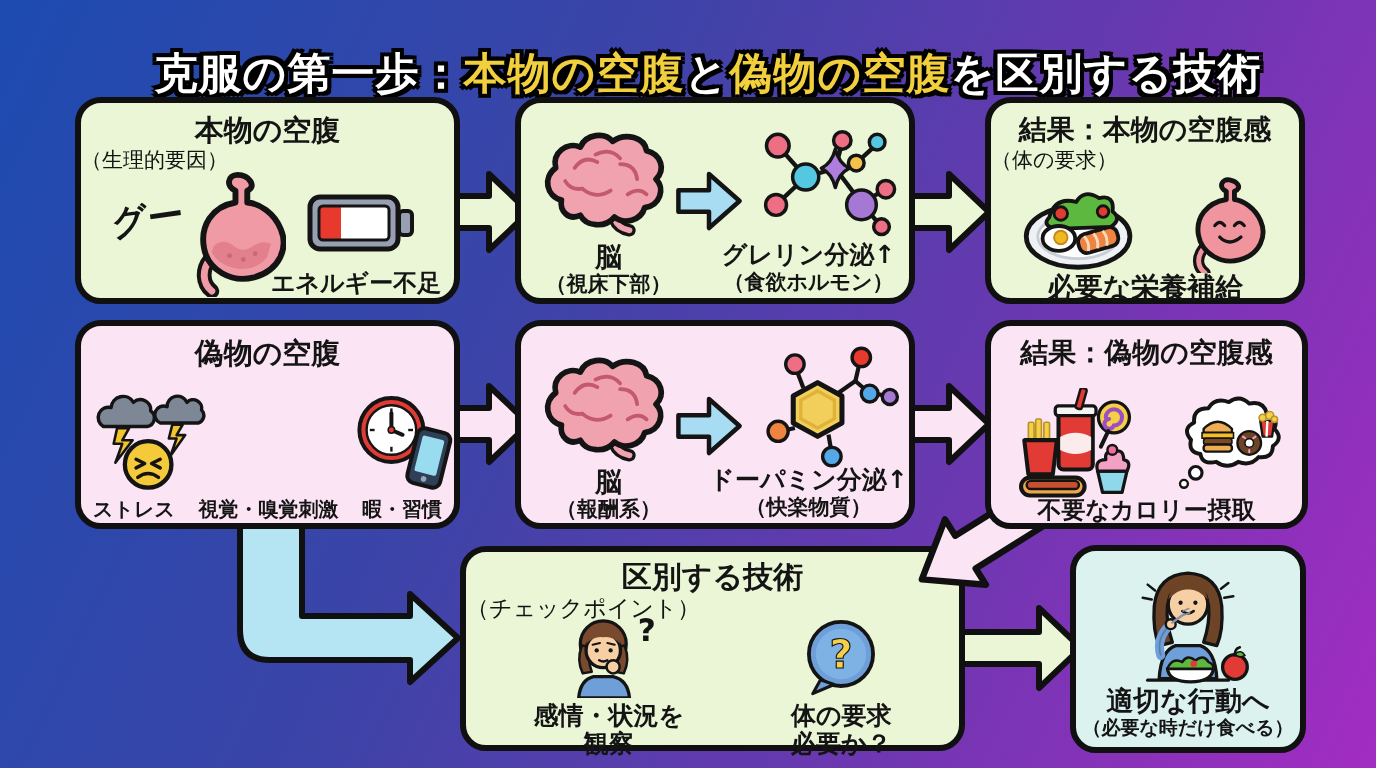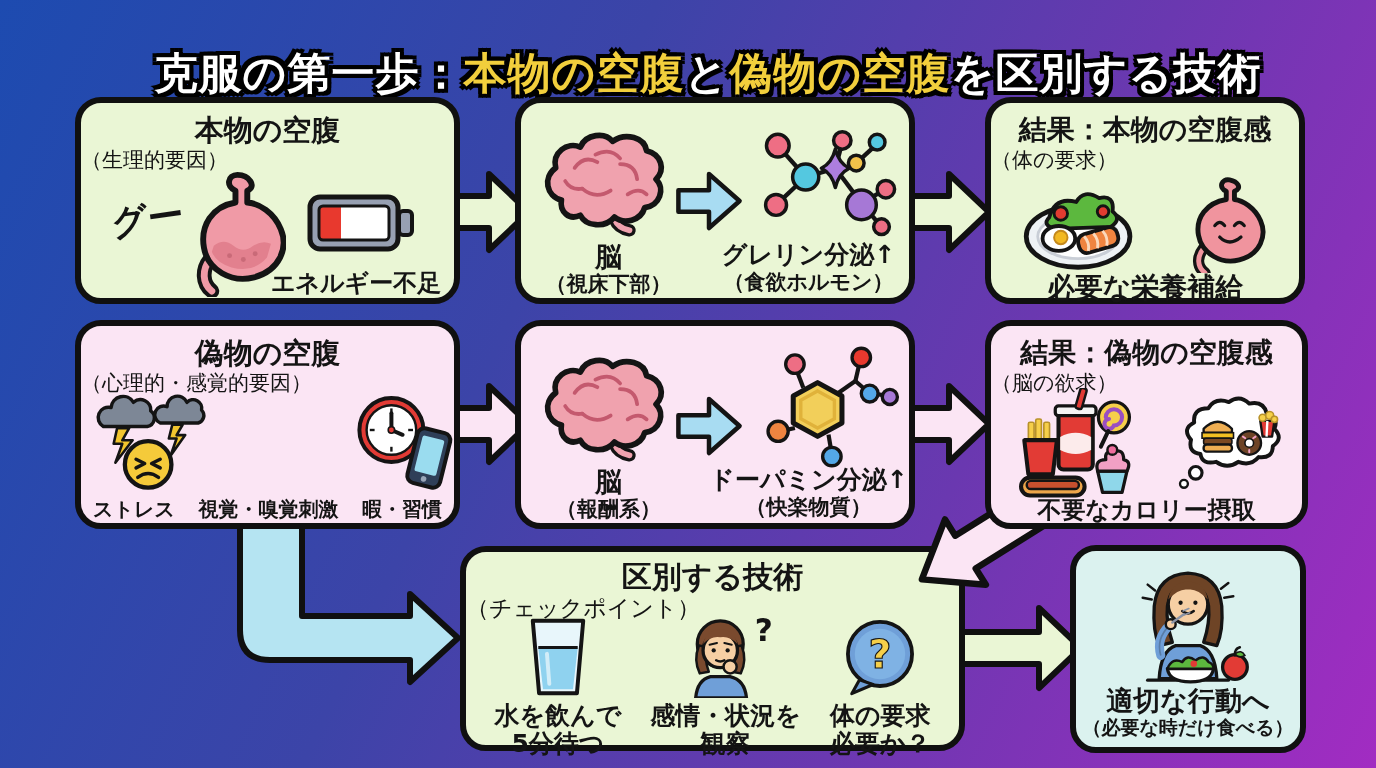--- a/index.html
+++ b/index.html
@@ -155,21 +155,20 @@
       <path d="M58,6 C48,4 44,16 54,20 L54,30 C30,34 16,52 20,74 C24,96 48,110 70,104 C96,97 104,74 96,56 C89,40 74,31 64,30 L64,20 C74,16 68,8 58,6 Z" fill="#f0949e" stroke="#141414" stroke-width="6" stroke-linejoin="round"></path>
       <path d="M40,62 q6,-8 12,0" fill="none" stroke="#141414" stroke-width="4" stroke-linecap="round"></path>
       <path d="M64,62 q6,-8 12,0" fill="none" stroke="#141414" stroke-width="4" stroke-linecap="round"></path>
       <path d="M46,76 q12,12 26,0" fill="none" stroke="#141414" stroke-width="4" stroke-linecap="round"></path>
     </svg>
     <div class="abs cap" style="left:0;right:0;top:166px;font-size:28px">必要な栄養補給</div>
   </div>
 
   <div class="box pink" style="left:75px;top:320px;width:385px;height:209px">
     <div class="bh1" style="font-size:29px">偽物の空腹</div>
-    <div class="bh2">（心理的・感覚的要因）</div>
     <svg class="abs" style="left:10px;top:66px" width="116" height="100" viewBox="0 0 130 116">
       <path d="M12,40 a12,12 0 0 1 9,-22 a14,14 0 0 1 26,-6 a12,12 0 0 1 20,10 a10,10 0 0 1 -4,18 z" fill="#7d8796" stroke="#141414" stroke-width="4" stroke-linejoin="round"></path>
       <path d="M78,36 a10,10 0 0 1 8,-19 a12,12 0 0 1 23,-5 a10,10 0 0 1 17,9 a9,9 0 0 1 -4,15 z" fill="#7d8796" stroke="#141414" stroke-width="4" stroke-linejoin="round"></path>
       <path d="M28,42 L42,42 L34,56 L46,56 L26,82 L34,60 L24,60 Z" fill="#f2c52e" stroke="#141414" stroke-width="3" stroke-linejoin="round"></path>
       <path d="M92,38 L104,38 L97,50 L107,50 L90,74 L97,54 L88,54 Z" fill="#f2c52e" stroke="#141414" stroke-width="3" stroke-linejoin="round"></path>
       <circle cx="64" cy="84" r="27" fill="#f5ca3a" stroke="#141414" stroke-width="5"></circle>
       <path d="M50,78 l10,5 l-10,5" fill="none" stroke="#141414" stroke-width="4" stroke-linecap="round" stroke-linejoin="round"></path>
       <path d="M78,78 l-10,5 l10,5" fill="none" stroke="#141414" stroke-width="4" stroke-linecap="round" stroke-linejoin="round"></path>
       <path d="M52,99 q12,-9 24,0" fill="none" stroke="#141414" stroke-width="4" stroke-linecap="round"></path>
     </svg>
@@ -239,21 +238,20 @@
       <circle cx="161" cy="63" r="9" fill="#a678d6" stroke="#141414" stroke-width="4"></circle>
     </svg>
     <div class="abs" style="left:180px;top:140px;width:215px">
       <div class="c-main">ドーパミン分泌↑</div>
       <div class="c-sub">（快楽物質）</div>
     </div>
   </div>
 
   <div class="box pink" style="left:985px;top:320px;width:323px;height:209px;z-index:4">
     <div class="bh1">結果：偽物の空腹感</div>
-    <div class="bh2">（脳の欲求）</div>
     <svg class="abs" style="left:20px;top:62px" width="126" height="110" viewBox="0 0 150 135">
       <rect x="56" y="30" width="42" height="70" rx="6" fill="#e23b35" stroke="#141414" stroke-width="5"></rect>
       <path d="M58,60 q19,-10 38,0 l0,16 q-19,10 -38,0 z" fill="#ffffff" opacity="0.9"></path>
       <rect x="52" y="22" width="50" height="12" rx="4" fill="#f4f4f4" stroke="#141414" stroke-width="4"></rect>
       <rect x="80" y="0" width="8" height="26" rx="3" transform="rotate(16 84 12)" fill="#e23b35" stroke="#141414" stroke-width="3"></rect>
       <g fill="#f6cf49" stroke="#b8922a" stroke-width="2">
         <rect x="19" y="42" width="7" height="26" rx="2"></rect>
           <rect x="28" y="38" width="7" height="28" rx="2"></rect>
           <rect x="38" y="42" width="7" height="26" rx="2"></rect>
       </g>
@@ -294,32 +292,20 @@
   <div class="conn-top" style="left:905px;top:498px;width:150px;height:90px;transform:rotate(148deg)">
     <svg width="150" height="90" viewBox="0 0 140 80">
       <polygon points="4,22 86,22 86,4 134,40 86,76 86,58 4,58" fill="#fbe5f4" stroke="#101010" stroke-width="6" stroke-linejoin="round"></polygon>
     </svg>
   </div>
 
   <div class="box green" style="left:460px;top:546px;width:505px;height:205px">
     <div class="bh1" style="font-size:30px;top:5px">区別する技術</div>
     <div class="bh2" style="font-size:23px;top:41px">（チェックポイント）</div>
     <div class="checks">
-      <div class="check">
-        <svg width="66" height="82" viewBox="0 0 80 104">
-          <path d="M8,6 L72,6 L64,98 L16,98 Z" fill="#e8f6fb" stroke="#141414" stroke-width="5" stroke-linejoin="round"></path>
-          <path d="M15,40 L65,40 L59,93 L21,93 Z" fill="#8fd2ef"></path>
-          <line x1="15" y1="40" x2="65" y2="40" stroke="#141414" stroke-width="4"></line>
-          <line x1="26" y1="48" x2="29" y2="86" stroke="#d2edf8" stroke-width="5" stroke-linecap="round"></line>
-        </svg>
-        <div class="check-cap">
-          <div>水を飲んで</div>
-          <div>5分待つ</div>
-        </div>
-      </div>
       <div class="check">
         <svg width="108" height="82" viewBox="0 0 130 100">
           <circle cx="58" cy="34" r="28" fill="#7a4a2e" stroke="#141414" stroke-width="4"></circle>
           <path d="M32,36 q-7,18 1,34 l11,-2 q-6,-16 -2,-30 z" fill="#7a4a2e" stroke="#141414" stroke-width="3" stroke-linejoin="round"></path>
           <path d="M84,36 q7,18 -1,34 l-11,-2 q6,-16 2,-30 z" fill="#7a4a2e" stroke="#141414" stroke-width="3" stroke-linejoin="round"></path>
           <circle cx="58" cy="42" r="21" fill="#f6cfa4" stroke="#141414" stroke-width="4"></circle>
           <path d="M37,34 Q41,18 58,16 Q75,18 79,34 Q69,24 58,26 Q47,24 37,34 Z" fill="#7a4a2e"></path>
           <circle cx="50" cy="42" r="2.6" fill="#141414"></circle>
             <circle cx="67" cy="42" r="2.6" fill="#141414"></circle>
           <path d="M45,35 l9,-2 M63,33 l9,2" stroke="#141414" stroke-width="2.5" stroke-linecap="round"></path>

